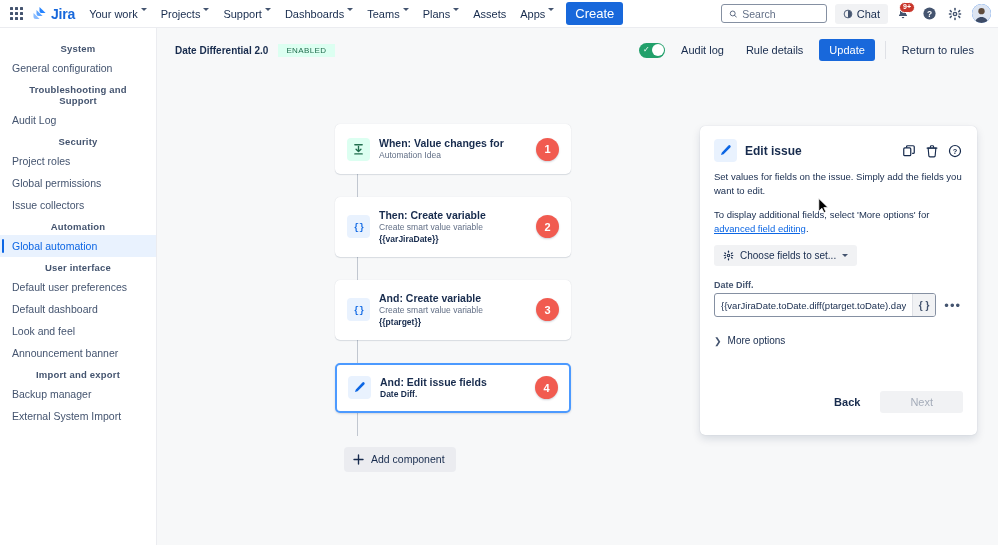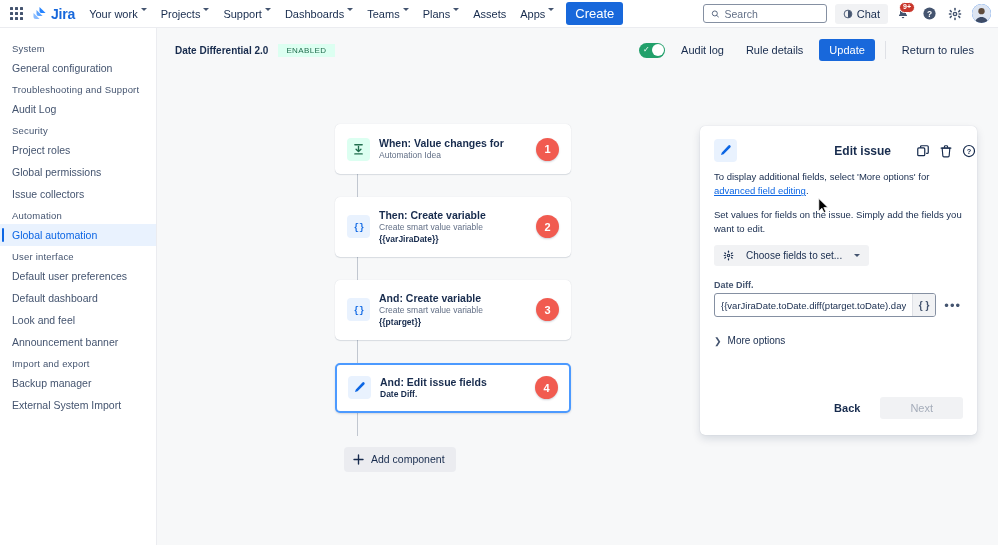--- a/index.html
+++ b/index.html
@@ -33,21 +33,21 @@
   }
   .caret { width: 0; height: 0; border-left: 3px solid transparent; border-right: 3px solid transparent; border-top: 3.5px solid #44546F; display: inline-block; }
   .create-btn {
     background: #1868DB; color: #fff; font-size: 13px; font-weight: 500;
     border: none; border-radius: 3px; padding: 4px 9px; cursor: pointer; margin-left: 4px;
   }
   .nav-spacer { flex: 1 1 auto; }
   .search-box {
     display: flex; align-items: center; gap: 5px;
     border: 1px solid #8590A2; border-radius: 3px;
-    height: 19px; width: 124px; padding: 0 7px; background: #fff; cursor: text; margin-left: 28px;
+    height: 19px; width: 106px; padding: 0 7px; background: #fff; cursor: text; margin-left: 28px;
   }
   .search-box input {
     border: none; outline: none; font-size: 10.5px; color: #172B4D;
     background: transparent; width: 100%; font-family: "Liberation Sans", sans-serif;
   }
   .search-box input::placeholder { color: #626F86; }
   .chat-btn {
     display: flex; align-items: center; gap: 4px;
     background: #f1f2f4; border-radius: 3px; height: 20px;
     padding: 0 8px; font-size: 11px; color: #172B4D; cursor: pointer; margin-left: 6px;
@@ -63,22 +63,22 @@
   
   .body { flex: 1 1 auto; display: flex; min-height: 0; }
 
   
   .sidebar {
     width: 157px; flex: 0 0 157px;
     background: #ffffff; border-right: 1px solid #ebecf0;
     overflow: hidden; padding-top: 10px;
   }
   .side-section {
-    font-size: 9.5px; font-weight: 400; color: #44546F;
-    padding: 5px 12px 3px 12px; letter-spacing: 0.02em;
+    font-size: 9.5px; font-weight: 700; color: #44546F;
+    padding: 5px 12px 3px 12px; letter-spacing: 0.02em; text-align: center;
   }
   .side-item {
     font-size: 10.5px; color: #44546F;
     padding: 5px 12px; cursor: pointer; position: relative; white-space: nowrap;
   }
   .side-item.active { background: #E9F2FE; color: #0C66E4; font-weight: 500; }
   .side-item.active::before {
     content: ""; position: absolute; left: 2px; top: 4px; bottom: 4px;
     width: 2px; background: #0C66E4; border-radius: 1px;
   }
@@ -145,29 +145,29 @@
     font-family: "Liberation Sans", sans-serif;
   }
 
   
   .panel {
     position: absolute; right: 21px; top: 54px; width: 277px; height: 309px;
     background: #fff; border-radius: 5px;
     box-shadow: 0 4px 8px rgba(9,30,66,0.13), 0 0 1px rgba(9,30,66,0.2);
     display: flex; flex-direction: column; overflow: hidden;
   }
-  .panel-head { display: flex; align-items: center; gap: 24px; padding: 13px 0 8px 14px; text-align: right; }
+  .panel-head { display: flex; align-items: center; gap: 8px; padding: 13px 14px 8px 14px; }
   .panel-title { font-size: 12px; font-weight: 600; color: #172B4D; flex: 1 1 auto; }
   .panel-icons { display: flex; align-items: center; gap: 7px; }
   .p-ico { width: 16px; height: 16px; display: flex; align-items: center; justify-content: center; cursor: pointer; border-radius: 3px; }
   .panel-body { padding: 0 14px; flex: 1 1 auto; overflow: hidden; }
   .panel-desc { font-size: 9.5px; color: #172B4D; line-height: 1.5; margin-bottom: 9px; }
   .panel-desc a { color: #0C66E4; text-decoration: underline; cursor: pointer; }
   .choose-fields {
-    display: inline-flex; align-items: center; gap: 12px;
+    display: inline-flex; align-items: center; gap: 6px;
     background: #f1f2f4; border: none; border-radius: 3px;
     padding: 5px 9px; font-size: 10px; color: #172B4D; cursor: pointer;
     font-family: "Liberation Sans", sans-serif; margin-bottom: 14px;
   }
   .field-label { font-size: 9px; font-weight: 600; color: #44546F; margin-bottom: 3px; }
   .field-row { display: flex; align-items: center; gap: 6px; }
   .field-input {
     flex: 1 1 auto; display: flex; align-items: center;
     border: 1px solid #8590A2; border-radius: 3px; height: 24px;
     background: #fff; overflow: hidden;
@@ -183,21 +183,21 @@
     font-size: 10px; color: #44546F; cursor: pointer; font-weight: 600;
   }
   .more-dots { font-size: 13px; color: #44546F; cursor: pointer; letter-spacing: 1px; line-height: 1; padding: 0 2px; }
   .more-options {
     display: flex; align-items: center; gap: 6px;
     font-size: 10px; color: #172B4D; cursor: pointer; margin-top: 18px;
   }
   .chev-right { font-size: 9px; color: #44546F; }
   .panel-footer {
     display: flex; align-items: flex-end; justify-content: flex-end;
-    gap: 8px; padding: 10px 14px 16px 14px;
+    gap: 8px; padding: 10px 14px 22px 14px;
   }
   .back-btn {
     background: transparent; border: none; font-size: 11px; font-weight: 600;
     color: #172B4D; cursor: pointer; padding: 5px 12px; border-radius: 3px;
     font-family: "Liberation Sans", sans-serif;
   }
   .next-btn {
     background: #f1f2f4; border: none; border-radius: 3px;
     font-size: 11px; font-weight: 500; color: #A5ADBA;
     padding: 5px 30px; cursor: not-allowed;
@@ -507,24 +507,24 @@
               <div class="p-ico">
                 <svg width="14" height="14" viewBox="0 0 16 16">
                   <circle cx="8" cy="8" r="6.3" fill="none" stroke="#172B4D" stroke-width="1.4"></circle>
                   <text x="8" y="11.3" font-size="8.5" font-family="Liberation Sans, sans-serif" font-weight="700" fill="#172B4D" text-anchor="middle">?</text>
                 </svg>
               </div>
             </div>
           </div>
 
           <div class="panel-body">
+            <div class="panel-desc">Set values for fields on the issue. Simply add the fields you want to edit.</div>
             <div class="panel-desc">
               <span>To display additional fields, select 'More options' for </span><a>advanced field editing</a><span>.</span>
             </div>
-            <div class="panel-desc">Set values for fields on the issue. Simply add the fields you want to edit.</div>
 
             <button class="choose-fields">
               <svg width="11" height="11" viewBox="0 0 16 16">
                 <path d="M8 5.4A2.6 2.6 0 1 0 8 10.6 2.6 2.6 0 0 0 8 5.4zm0 1.5a1.1 1.1 0 1 1 0 2.2 1.1 1.1 0 0 1 0-2.2z" fill="#172B4D"></path>
                 <g fill="#172B4D">
                   <rect x="7.1" y="0.9" width="1.8" height="3.2" rx="0.8"></rect>
                   <rect x="7.1" y="11.9" width="1.8" height="3.2" rx="0.8"></rect>
                   <rect x="0.9" y="7.1" width="3.2" height="1.8" rx="0.8"></rect>
                   <rect x="11.9" y="7.1" width="3.2" height="1.8" rx="0.8"></rect>
                   <rect x="2.3" y="3.2" width="1.8" height="3.2" rx="0.8" transform="rotate(-45 3.2 4.8)"></rect>

